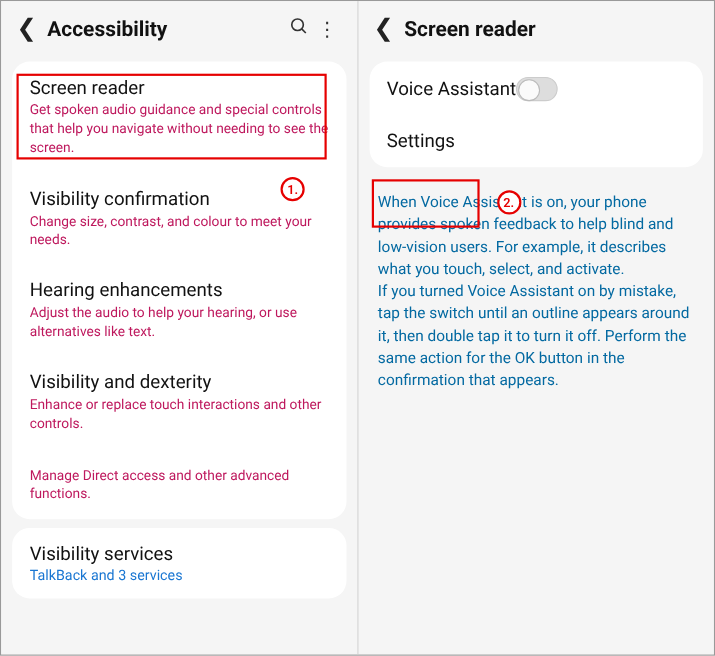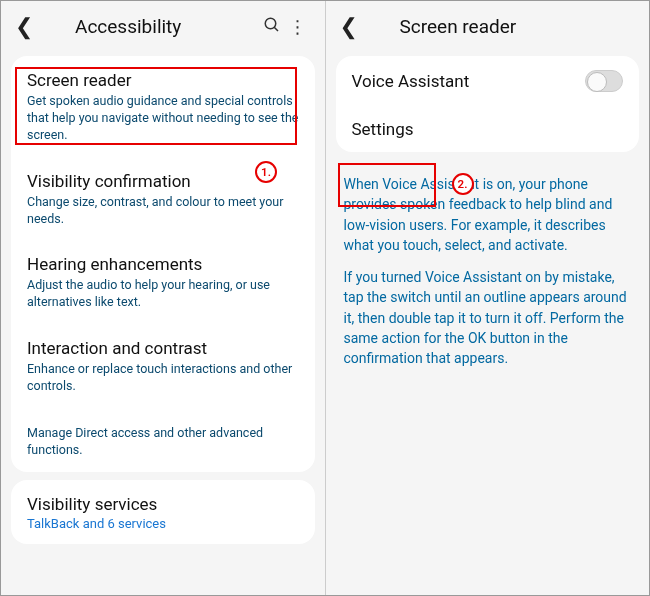--- a/index.html
+++ b/index.html
@@ -19,50 +19,50 @@
   }
   .panel.left { border-right: 1px solid #ccc; }
   .header {
     display: flex;
     align-items: center;
     padding: 14px 14px 10px 14px;
     font-size: 19px;
     color: #111;
   }
   .header .back { width: 22px; font-size: 22px; color: #222; line-height: 1; }
-  .header .title { flex: 1; padding-left: 6px; font-weight: 400; margin-left: 32px; }
+  .header .title { flex: 1; padding-left: 6px; font-weight: 700; }
   .header .action { width: 26px; text-align: center; font-size: 18px; color: #333; }
   .card {
     background: #fff;
     border-radius: 16px;
     margin: 8px 10px;
     overflow: hidden;
   }
   .item {
     padding: 14px 16px 13px 16px;
     font-size: 17px;
     color: #111;
     position: relative;
   }
   .item + .item { border-top: 0; }
   .item .sub {
     font-size: 12.5px;
-    color: #0c4a6e;
+    color: #be185d;
     margin-top: 3px;
     line-height: 1.35;
   }
-  .item .flex { display:flex; align-items:center; justify-content:space-between; }
+  .item .flex { display:flex; align-items:center; }
   .link-sub { color:#1976d2; font-size:13px; margin-top:2px; }
   .desc-block {
     padding: 14px 18px;
     font-size: 14px;
     color: #0369a1;
     line-height: 1.45;
   }
-  .desc-block p + p { margin-top: 12px; }
+  .desc-block p + p { margin-top: 0; }
   .toggle {
     width: 38px; height: 22px;
     border-radius: 11px;
     background: #ddd;
     position: relative;
     flex-shrink: 0;
     border:1px solid #ccc;
   }
   .toggle::after {
     content:"";
@@ -113,32 +113,32 @@
     </div>
     <div class="item">
       <div>Visibility confirmation</div>
       <div class="sub">Change size, contrast, and colour to meet your needs.</div>
     </div>
     <div class="item">
       <div>Hearing enhancements</div>
       <div class="sub">Adjust the audio to help your hearing, or use alternatives like text.</div>
     </div>
     <div class="item">
-      <div>Interaction and contrast</div>
+      <div>Visibility and dexterity</div>
       <div class="sub">Enhance or replace touch interactions and other controls.</div>
     </div>
     <div class="item">
       <div class="sub">Manage Direct access and other advanced functions.</div>
     </div>
   </div>
 
   <div class="card">
     <div class="item">
       <div>Visibility services</div>
-      <div class="link-sub">TalkBack and 6 services</div>
+      <div class="link-sub">TalkBack and 3 services</div>
     </div>
   </div>
 
   <div class="highlight-red" style="top:66px; left:14px; width:282px; height:78px;"></div>
   <div class="badge-num" style="top:160px; left:254px;">1.</div>
 </div>
 
 <div class="panel">
   <div class="header">
     <span class="back">❮</span>

